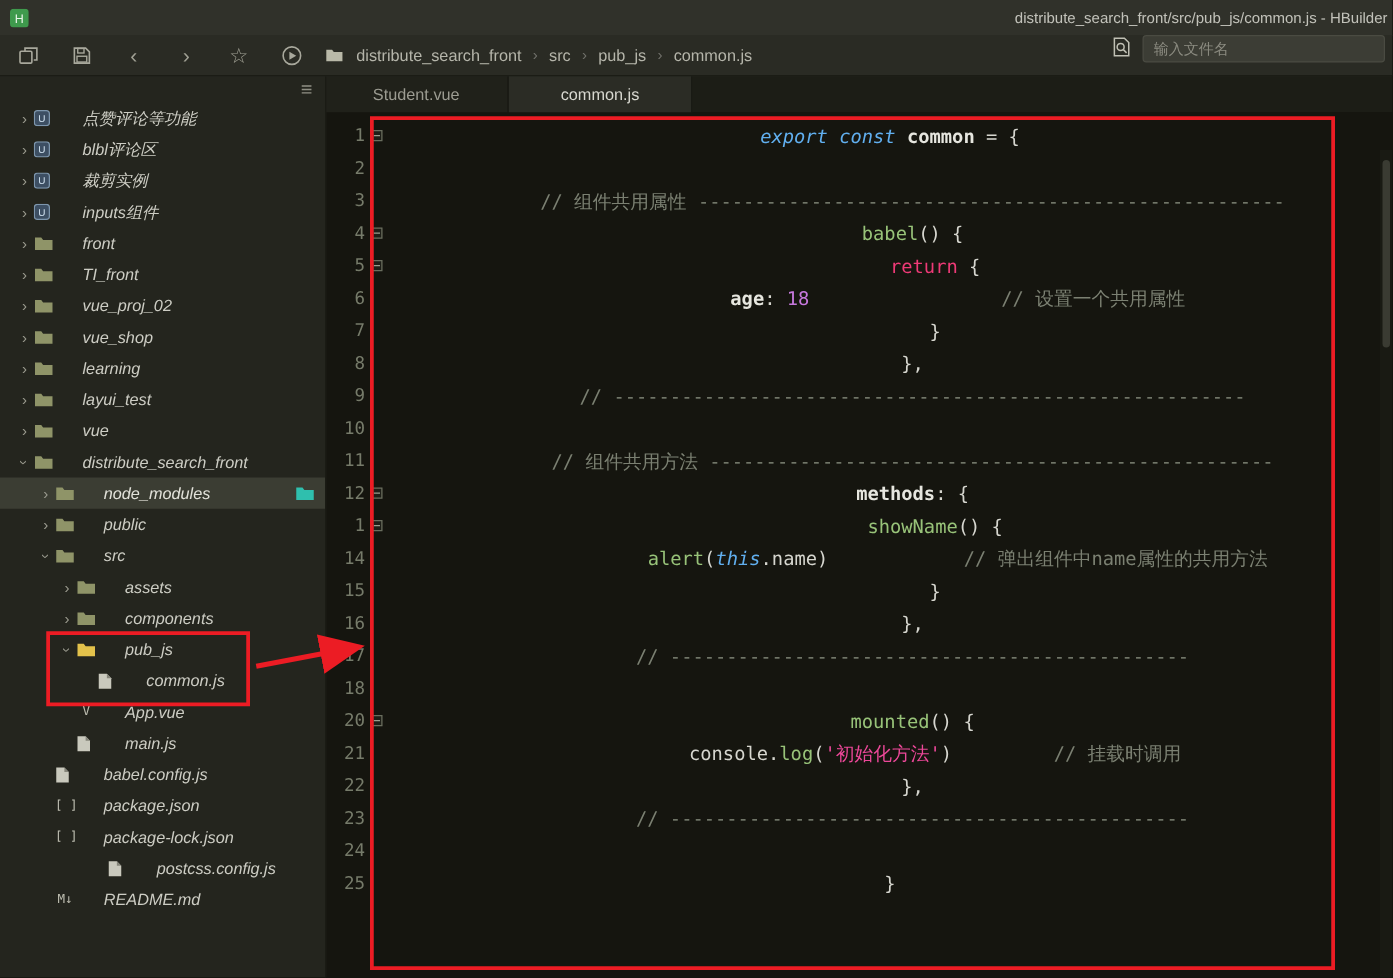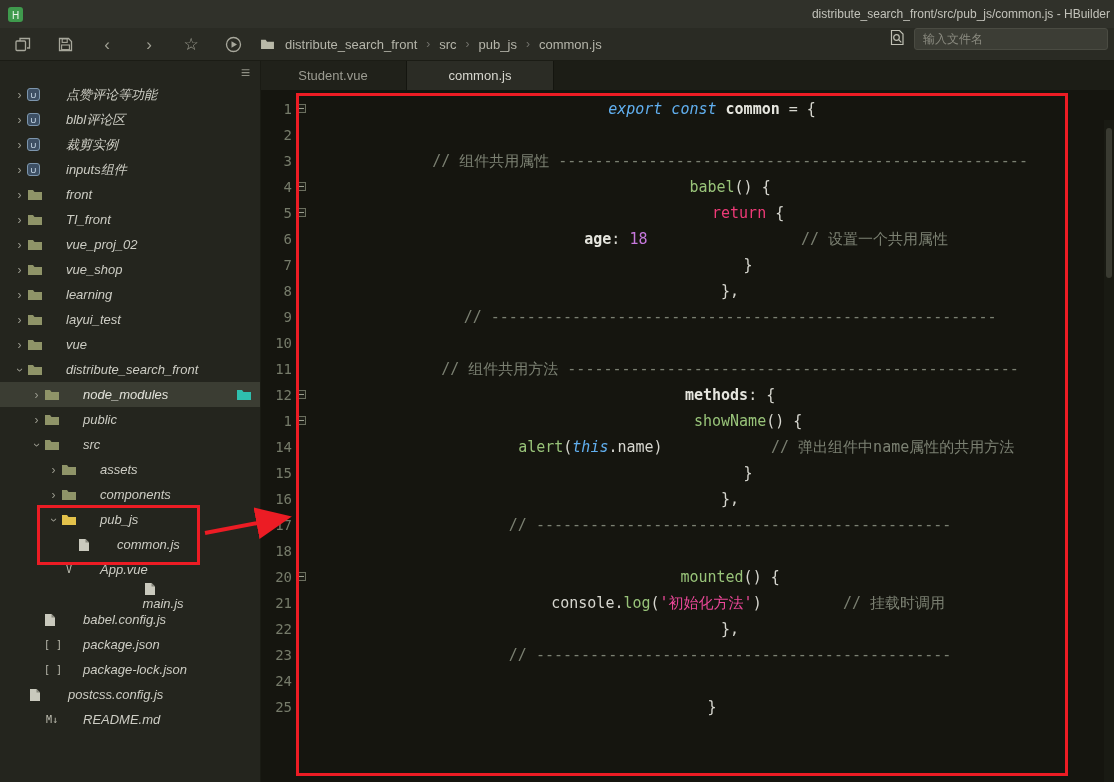--- a/index.html
+++ b/index.html
@@ -323,21 +323,21 @@
         </span>
         <span class="tree-label">common.js</span>
       </div>
       <div class="tree-row" style="padding-left: 46px;">
         <span class="arrow"></span>
         <span class="tree-icon">
           <span class="txt-icon">V</span>
         </span>
         <span class="tree-label">App.vue</span>
       </div>
-      <div class="tree-row" style="padding-left: 46px; flex-direction: column;">
+      <div class="tree-row" style="padding-left: 46px;">
         <span class="arrow"></span>
         <span class="tree-icon">
           <svg width="12" height="14" viewBox="0 0 12 14">
             <path d="M1 1 h6.5 L11 4.5 V13 H1 z" fill="#c9c9bd"></path>
             <path d="M7.5 1 L11 4.5 H7.5 z" fill="#85857a"></path>
           </svg>
         </span>
         <span class="tree-label">main.js</span>
       </div>
       <div class="tree-row" style="padding-left: 29px;">
@@ -357,21 +357,21 @@
         </span>
         <span class="tree-label">package.json</span>
       </div>
       <div class="tree-row" style="padding-left: 29px;">
         <span class="arrow"></span>
         <span class="tree-icon">
           <span class="txt-icon">[ ]</span>
         </span>
         <span class="tree-label">package-lock.json</span>
       </div>
-      <div class="tree-row" style="padding-left: 14px;">
+      <div class="tree-row" style="padding-left: 32px; justify-content: center;">
         <span class="arrow"></span>
         <span class="tree-icon">
           <svg width="12" height="14" viewBox="0 0 12 14">
             <path d="M1 1 h6.5 L11 4.5 V13 H1 z" fill="#c9c9bd"></path>
             <path d="M7.5 1 L11 4.5 H7.5 z" fill="#85857a"></path>
           </svg>
         </span>
         <span class="tree-label">postcss.config.js</span>
       </div>
       <div class="tree-row" style="padding-left: 29px;">

